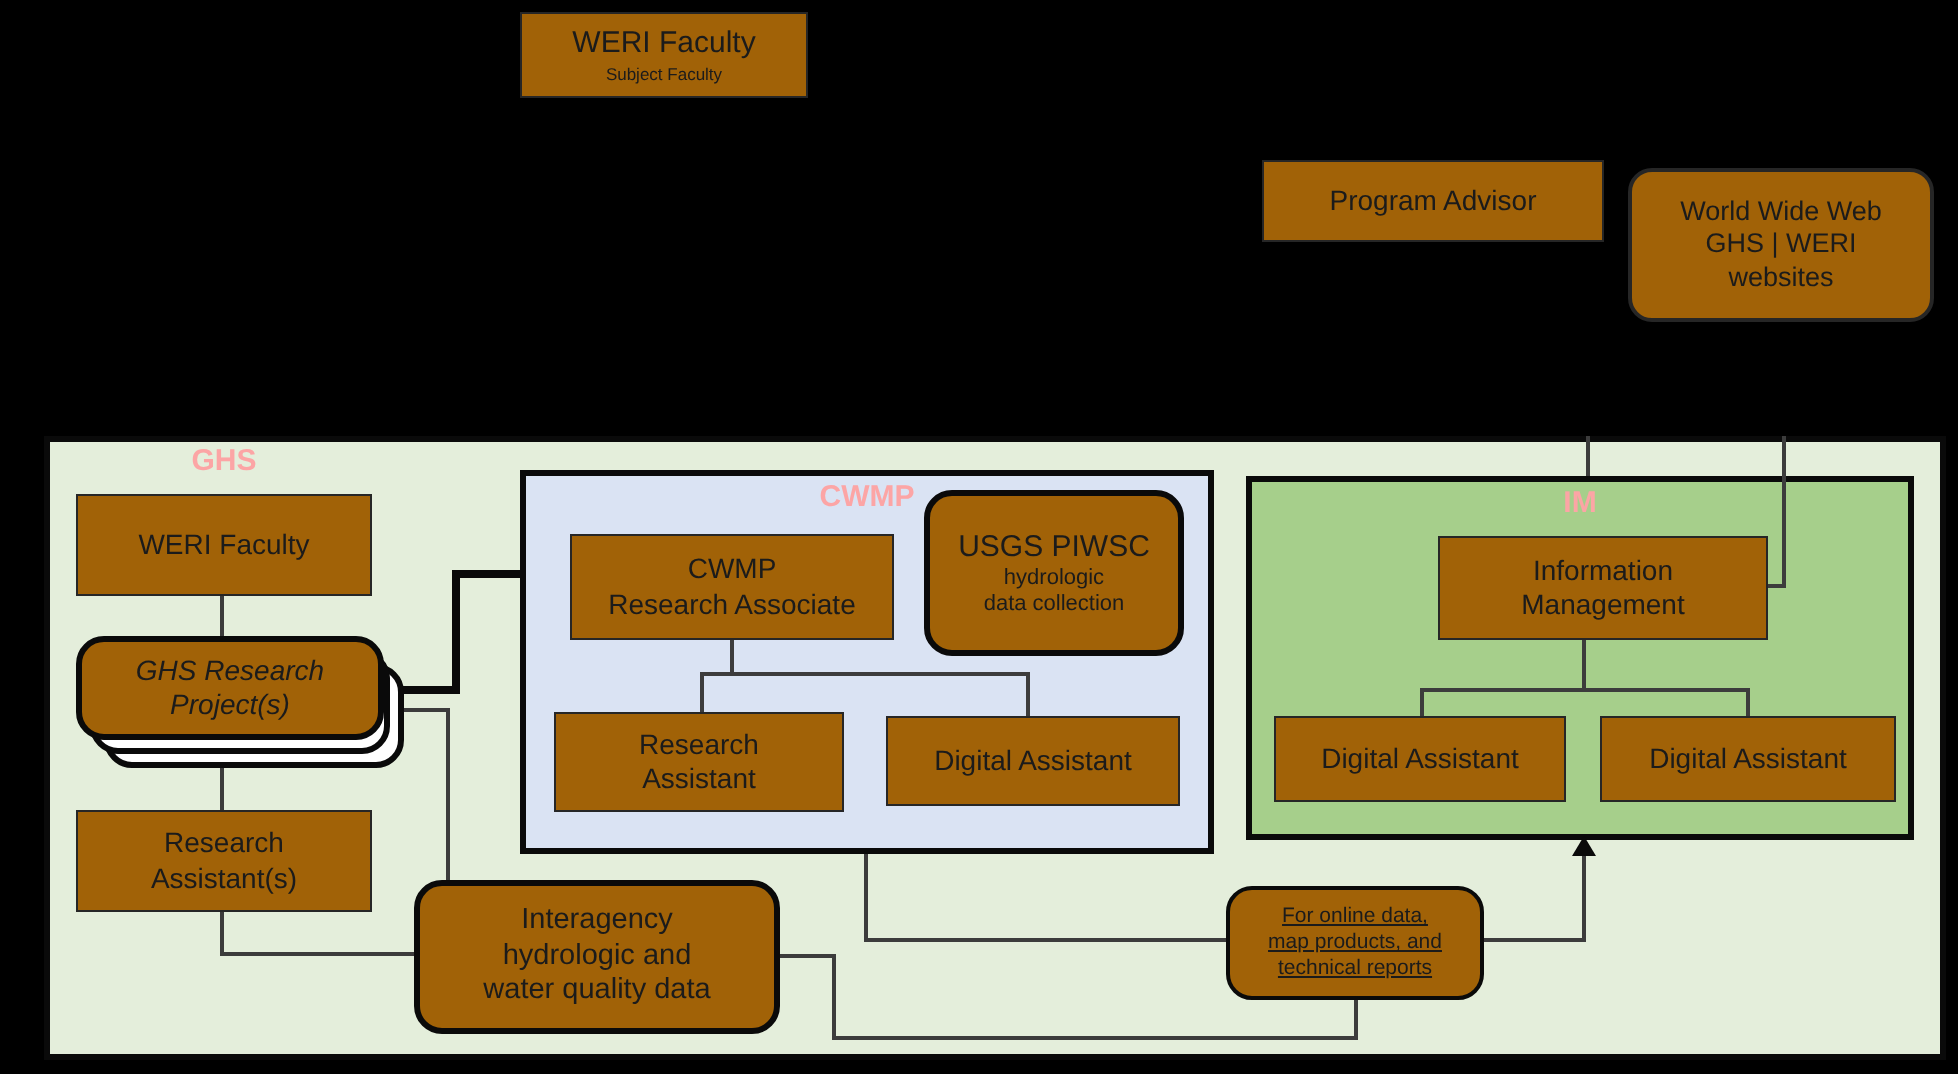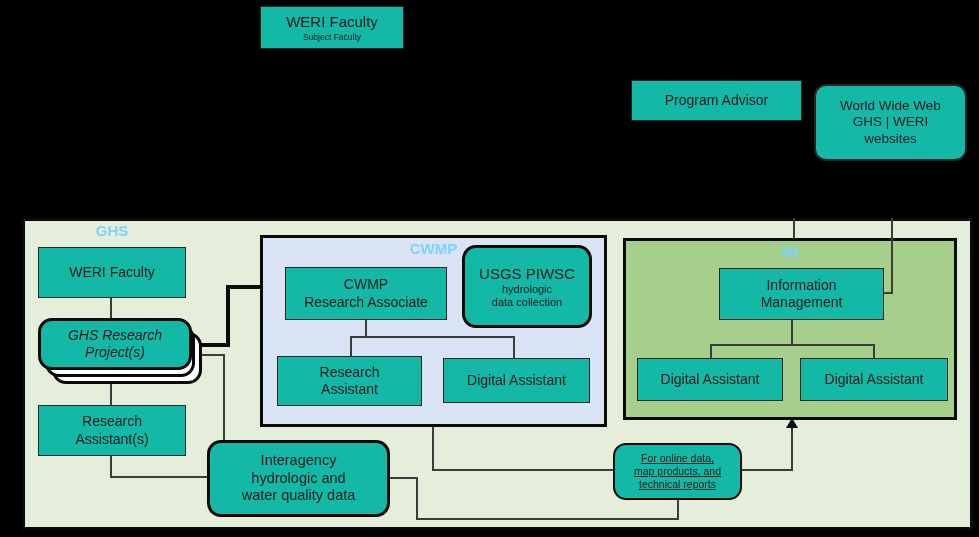--- a/index.html
+++ b/index.html
@@ -5,29 +5,29 @@
   html,body{margin:0;padding:0;}
   body{
     width:979px;height:537px;position:relative;overflow:hidden;
     background:#000;
     font-family:"Liberation Sans", sans-serif;
     color:#1b1b1b;
   }
   .panel{position:absolute;box-sizing:border-box;border:3px solid #0a0a0a;}
   .box{
     position:absolute;box-sizing:border-box;
-    background:#14b8a6;border:1.5px solid #262626;
+    background:#a16207;border:1.5px solid #262626;
     display:flex;flex-direction:column;align-items:center;justify-content:center;
     text-align:center;font-size:14px;line-height:1.22;white-space:pre-line;
     z-index:3;
   }
   .round{border:3.5px solid #0a0a0a;border-radius:14px;}
   .seclabel{
     position:absolute;font-weight:bold;font-size:15px;text-align:center;z-index:3;
-    color:#7dd3fc;
+    color:#fca5a5;
   }
   .hline,.vline{position:absolute;background:#3c3c3c;z-index:1;}
   .thick{background:#0a0a0a;z-index:2;}
   .stack-layer{
     position:absolute;box-sizing:border-box;background:#fff;
     border:3.5px solid #0a0a0a;border-radius:14px;z-index:2;
   }
   .arrow-up{
     position:absolute;width:0;height:0;z-index:2;
     border-left:6px solid transparent;border-right:6px solid transparent;

